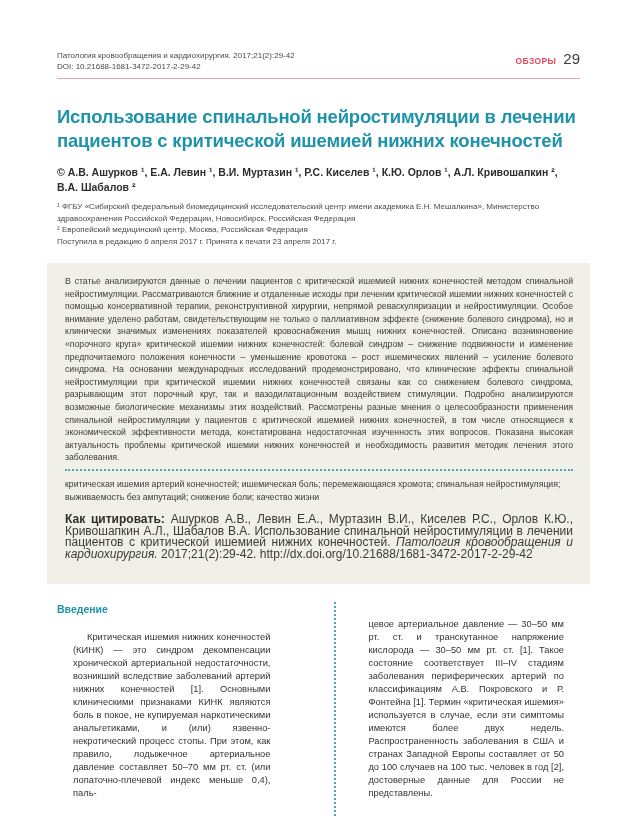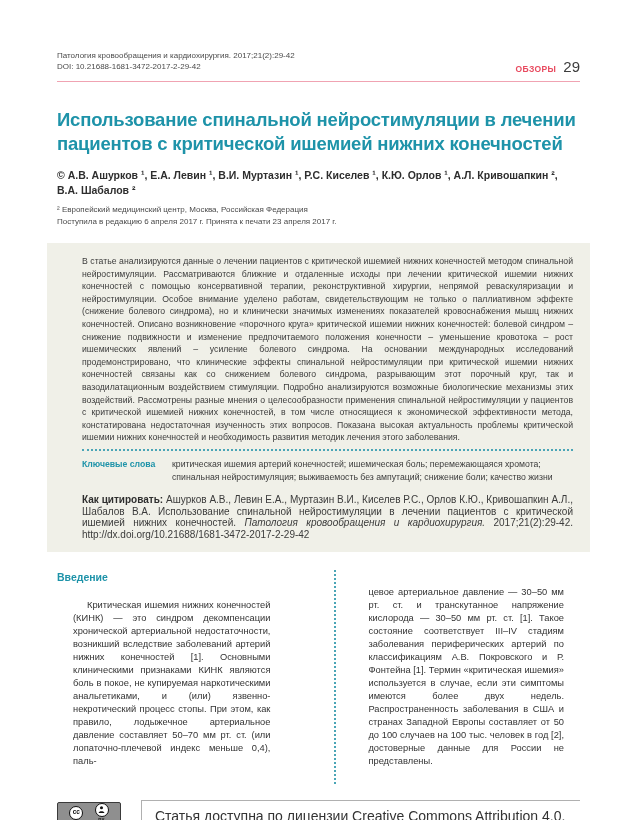--- a/index.html
+++ b/index.html
@@ -9,44 +9,44 @@
     overflow: hidden;
     font-family: "Liberation Sans", "DejaVu Sans", sans-serif;
     color: #3b3b3b;
     -webkit-font-smoothing: antialiased;
   }
   .page { padding: 50px 54px 0 57px; box-sizing: border-box; width: 634px; height: 672px; }
 
   
   .hdr { display: flex; justify-content: space-between; align-items: flex-start; }
   .journal-info { font-size: 8px; line-height: 11px; color: #4a4a4a; }
-  .hdr-right { display: flex; align-items: baseline; white-space: nowrap; margin-top: 8px; }
+  .hdr-right { display: flex; align-items: baseline; white-space: nowrap; }
   .section-label { color: #e84a5f; font-weight: bold; font-size: 8.5px; letter-spacing: .4px; }
   .page-number { color: #3d3d3d; font-size: 15px; margin-left: 7px; }
   .hdr-rule { border: 0; border-top: 1.5px solid #f0a3b2; margin: 6px 0 0; }
 
   
   .title {
     color: #1e93a9; font-weight: bold;
     font-size: 18.5px; line-height: 24px;
     margin: 26px 0 0; white-space: pre-line; letter-spacing: -0.2px;
   }
   .authors { margin-top: 12px; font-weight: bold; font-size: 10.5px; line-height: 14.5px; color: #2e2e2e; }
   .meta-small { font-size: 8px; line-height: 11.5px; color: #4a4a4a; }
   .affiliations { margin-top: 7px; }
   .email { color: #4a4a4a; }
 
   
-  .abstract-box { background: #f0f0e8; margin: 16px -10px 0; padding: 12px 17px 12px 35px; }
+  .abstract-box { background: #f0f0e8; margin: 16px -10px 0; padding: 12px 17px 12px 18px; }
   .abstract-text { font-size: 8.7px; line-height: 12.6px; text-align: justify; color: #3b3b3b; margin: 0; }
   .dotted-sep { border: 0; border-top: 2px dotted #4aa5b6; margin: 5px 0 7px; }
   .keywords-row { display: flex; font-size: 8.7px; line-height: 12.6px; }
   .keywords-label { color: #1e93a9; font-weight: bold; flex: 0 0 90px; }
   .keywords-text { flex: 1; color: #3b3b3b; }
-  .citation { margin: 11px 0 0; font-size: 10px; line-height: 11.5px; text-align: justify; color: #3b3b3b; }
+  .citation { margin: 11px 0 12px; font-size: 12px; line-height: 11.5px; text-align: justify; color: #3b3b3b; }
   .citation b { color: #2e2e2e; }
 
   
   .cols { display: flex; margin-top: 18px; gap: 32px; }
   .col { width: 50%; box-sizing: border-box; }
   .col-left  { padding-right: 16px; }
   .col-right { padding-left: 16px; border-left: 2px dotted #4aa5b6; }
   .intro-heading { color: #1e93a9; font-weight: bold; font-size: 10.5px; margin: 1px 0 8px; }
   .body-par { font-size: 9.3px; line-height: 13px; text-align: justify; color: #333; margin: 16px; }
   .indent { text-indent: 14px; }
@@ -90,29 +90,29 @@
       <span class="page-number">29</span>
     </div>
   </div>
   <hr class="hdr-rule">
 
   <h1 class="title">Использование спинальной нейростимуляции в лечении
 пациентов с критической ишемией нижних конечностей</h1>
   <div class="authors">© А.В. Ашурков ¹, Е.А. Левин ¹, В.И. Муртазин ¹, Р.С. Киселев ¹, К.Ю. Орлов ¹, А.Л. Кривошапкин ², В.А. Шабалов ²</div>
 
   <div class="affiliations meta-small">
+    <div>¹ ФГБУ «Сибирский федеральный биомедицинский исследовательский центр имени академика Е.Н. Мешалкина», Министерство здравоохранения Российской Федерации, Новосибирск, Российская Федерация</div>
     <div>² Европейский медицинский центр, Москва, Российская Федерация</div>
     <div>Поступила в редакцию 6 апреля 2017 г. Принята к печати 23 апреля 2017 г.</div>
   </div>
 
   <div class="abstract-box">
     <p class="abstract-text">В статье анализируются данные о лечении пациентов с критической ишемией нижних конечностей методом спинальной нейростимуляции. Рассматриваются ближние и отдаленные исходы при лечении критической ишемии нижних конечностей с помощью консервативной терапии, реконструктивной хирургии, непрямой реваскуляризации и нейростимуляции. Особое внимание уделено работам, свидетельствующим не только о паллиативном эффекте (снижение болевого синдрома), но и клинически значимых изменениях показателей кровоснабжения мышц нижних конечностей. Описано возникновение «порочного круга» критической ишемии нижних конечностей: болевой синдром – снижение подвижности и изменение предпочитаемого положения конечности – уменьшение кровотока – рост ишемических явлений – усиление болевого синдрома. На основании международных исследований продемонстрировано, что клинические эффекты спинальной нейростимуляции при критической ишемии нижних конечностей связаны как со снижением болевого синдрома, разрывающим этот порочный круг, так и вазодилатационным воздействием стимуляции. Подробно анализируются возможные биологические механизмы этих воздействий. Рассмотрены разные мнения о целесообразности применения спинальной нейростимуляции у пациентов с критической ишемией нижних конечностей, в том числе относящиеся к экономической эффективности метода, констатирована недостаточная изученность этих вопросов. Показана высокая актуальность проблемы критической ишемии нижних конечностей и необходимость развития методик лечения этого заболевания.</p>
     <hr class="dotted-sep">
     <div class="keywords-row">
-      <span class="keywords-label">Ключевые слова</span>
       <span class="keywords-text">критическая ишемия артерий конечностей; ишемическая боль; перемежающаяся хромота; спинальная нейростимуляция; выживаемость без ампутаций; снижение боли; качество жизни</span>
     </div>
     <p class="citation"><b>Как цитировать:</b> <span>Ашурков А.В., Левин Е.А., Муртазин В.И., Киселев Р.С., Орлов К.Ю., Кривошапкин А.Л., Шабалов В.А. Использование спинальной нейростимуляции в лечении пациентов с критической ишемией нижних конечностей.</span> <i>Патология кровообращения и кардиохирургия.</i> <span>2017;21(2):29-42.</span> <span>http://dx.doi.org/10.21688/1681-3472-2017-2-29-42</span></p>
   </div>
 
   <div class="cols">
     <div class="col col-left">
       <div class="intro-heading">Введение</div>
       <p class="body-par indent">Критическая ишемия нижних конечностей (КИНК) — это синдром декомпенсации хронической артериальной недостаточности, возникший вследствие заболеваний артерий нижних конечностей [1]. Основными клиническими признаками КИНК являются боль в покое, не купируемая наркотическими анальгетиками, и (или) язвенно-некротический процесс стопы. При этом, как правило, лодыжечное артериальное давление составляет 50–70 мм рт. ст. (или лопаточно-плечевой индекс меньше 0,4), паль-</p>
     </div>

